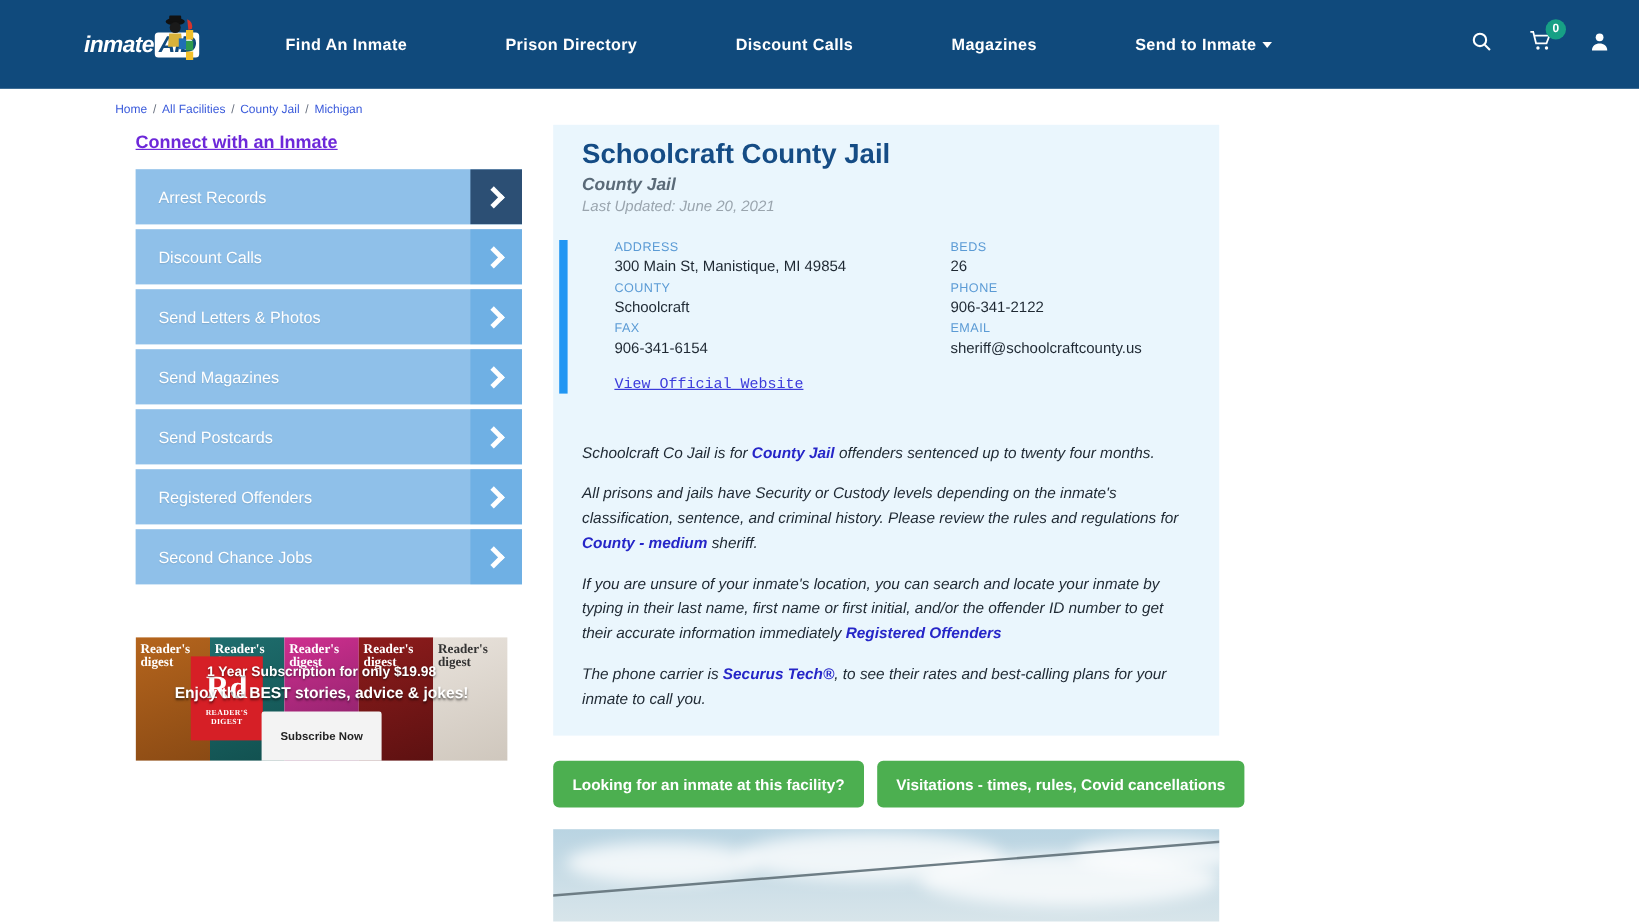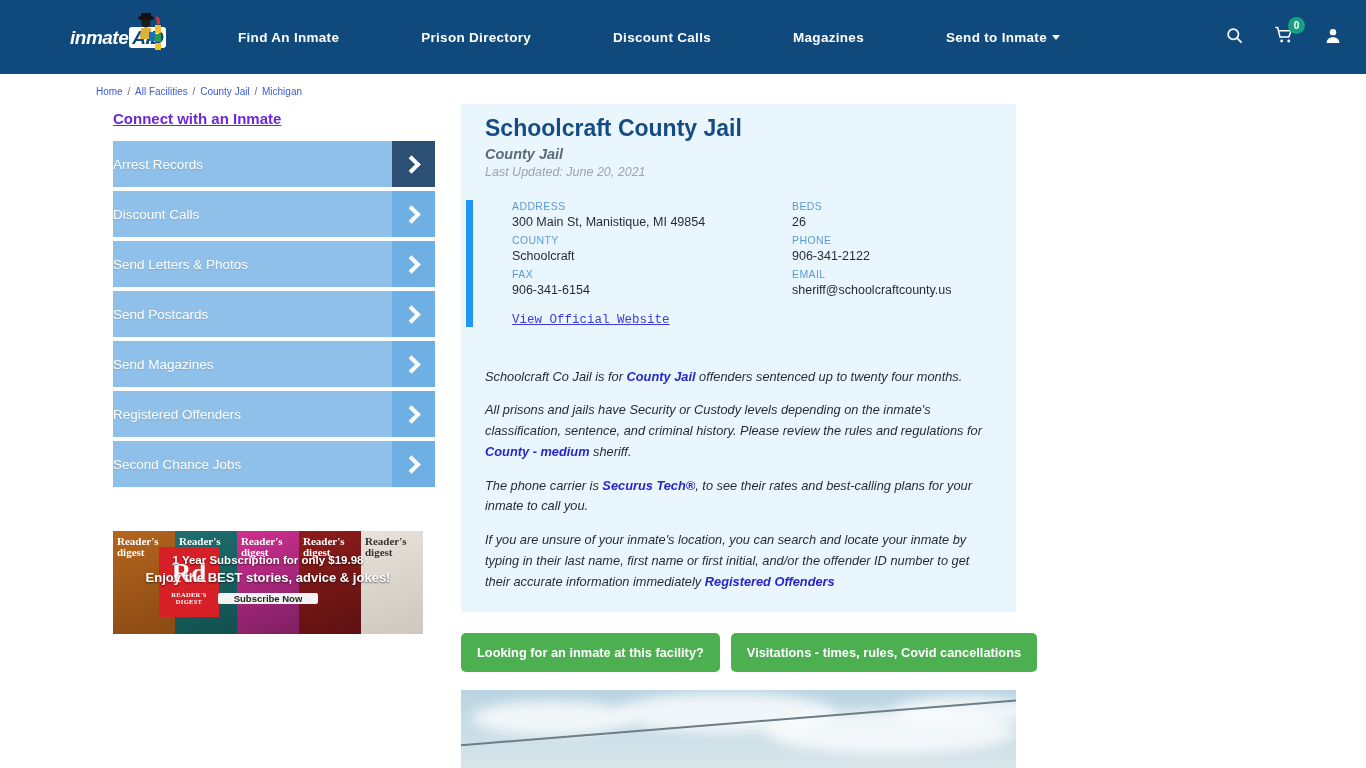--- a/index.html
+++ b/index.html
@@ -133,20 +133,21 @@
     height: 46px;
     margin-bottom: 4px;
     background: #8fc0e9;
     cursor: pointer;
     overflow: hidden;
   }
   .side-btn-label {
     flex: 1 1 auto;
     display: flex;
     align-items: center;
+    padding-left: 19px;
     color: #ffffff;
     font-size: 13.5px;
     text-shadow: 0 1px 1px rgba(0,0,0,0.12);
   }
   .side-btn-arrow {
     width: 43px;
     flex: 0 0 43px;
     background: #6fb0e4;
     display: flex;
     align-items: center;
@@ -193,21 +194,21 @@
     text-shadow: 0 1px 2px rgba(0,0,0,.6);
     line-height: 1.4;
   }
   .ad-cta {
     display: inline-block;
     margin-top: 6px;
     background: #f3f3f3;
     color: #222;
     font-size: 9.5px;
     font-weight: 700;
-    padding: 0 16px;
+    padding: 16px 16px;
     border-radius: 2px;
   }
   .ad-rd-badge {
     position: absolute;
     left: 46px; top: 16px;
     width: 60px; height: 70px;
     background: #d61f26;
     color: #fff;
     display: flex; flex-direction: column;
     align-items: center; justify-content: center;
@@ -414,27 +415,27 @@
           <i class="arrow-chev"></i>
         </span>
     </div>
     <div class="side-btn">
       <span class="side-btn-label">Send Letters &amp; Photos</span>
       <span class="side-btn-arrow">
           <i class="arrow-chev"></i>
         </span>
     </div>
     <div class="side-btn">
+      <span class="side-btn-label">Send Magazines</span>
+      <span class="side-btn-arrow">
+          <i class="arrow-chev"></i>
+        </span>
+    </div>
+    <div class="side-btn">
       <span class="side-btn-label">Send Postcards</span>
-      <span class="side-btn-arrow">
-          <i class="arrow-chev"></i>
-        </span>
-    </div>
-    <div class="side-btn">
-      <span class="side-btn-label">Send Magazines</span>
       <span class="side-btn-arrow">
           <i class="arrow-chev"></i>
         </span>
     </div>
     <div class="side-btn">
       <span class="side-btn-label">Registered Offenders</span>
       <span class="side-btn-arrow">
           <i class="arrow-chev"></i>
         </span>
     </div>
@@ -509,22 +510,22 @@
             <div class="info-label">EMAIL</div>
             <div class="info-value">sheriff@schoolcraftcounty.us</div>
           </div>
         </div>
         <a class="official-link">View Official Website</a>
       </div>
 
       <div class="desc-block">
         <p><span>Schoolcraft Co Jail is for </span><a>County Jail</a><span> offenders sentenced up to twenty four months.</span></p>
         <p><span>All prisons and jails have Security or Custody levels depending on the inmate's classification, sentence, and criminal history. Please review the rules and regulations for </span><a>County - medium</a><span> sheriff.</span></p>
+        <p><span>If you are unsure of your inmate's location, you can search and locate your inmate by typing in their last name, first name or first initial, and/or the offender ID number to get their accurate information immediately </span><a>Registered Offenders</a></p>
         <p><span>The phone carrier is </span><a>Securus Tech®</a><span>, to see their rates and best-calling plans for your inmate to call you.</span></p>
-        <p><span>If you are unsure of your inmate's location, you can search and locate your inmate by typing in their last name, first name or first initial, and/or the offender ID number to get their accurate information immediately </span><a>Registered Offenders</a></p>
       </div>
     </section>
 
     <div class="cta-row">
       <button class="cta-btn">Looking for an inmate at this facility?</button>
       <button class="cta-btn">Visitations - times, rules, Covid cancellations</button>
     </div>
 
     <div class="facility-photo">
       <div class="cloud" style="left:2%;  top:8%;  width:160px; height:34px;"></div>

